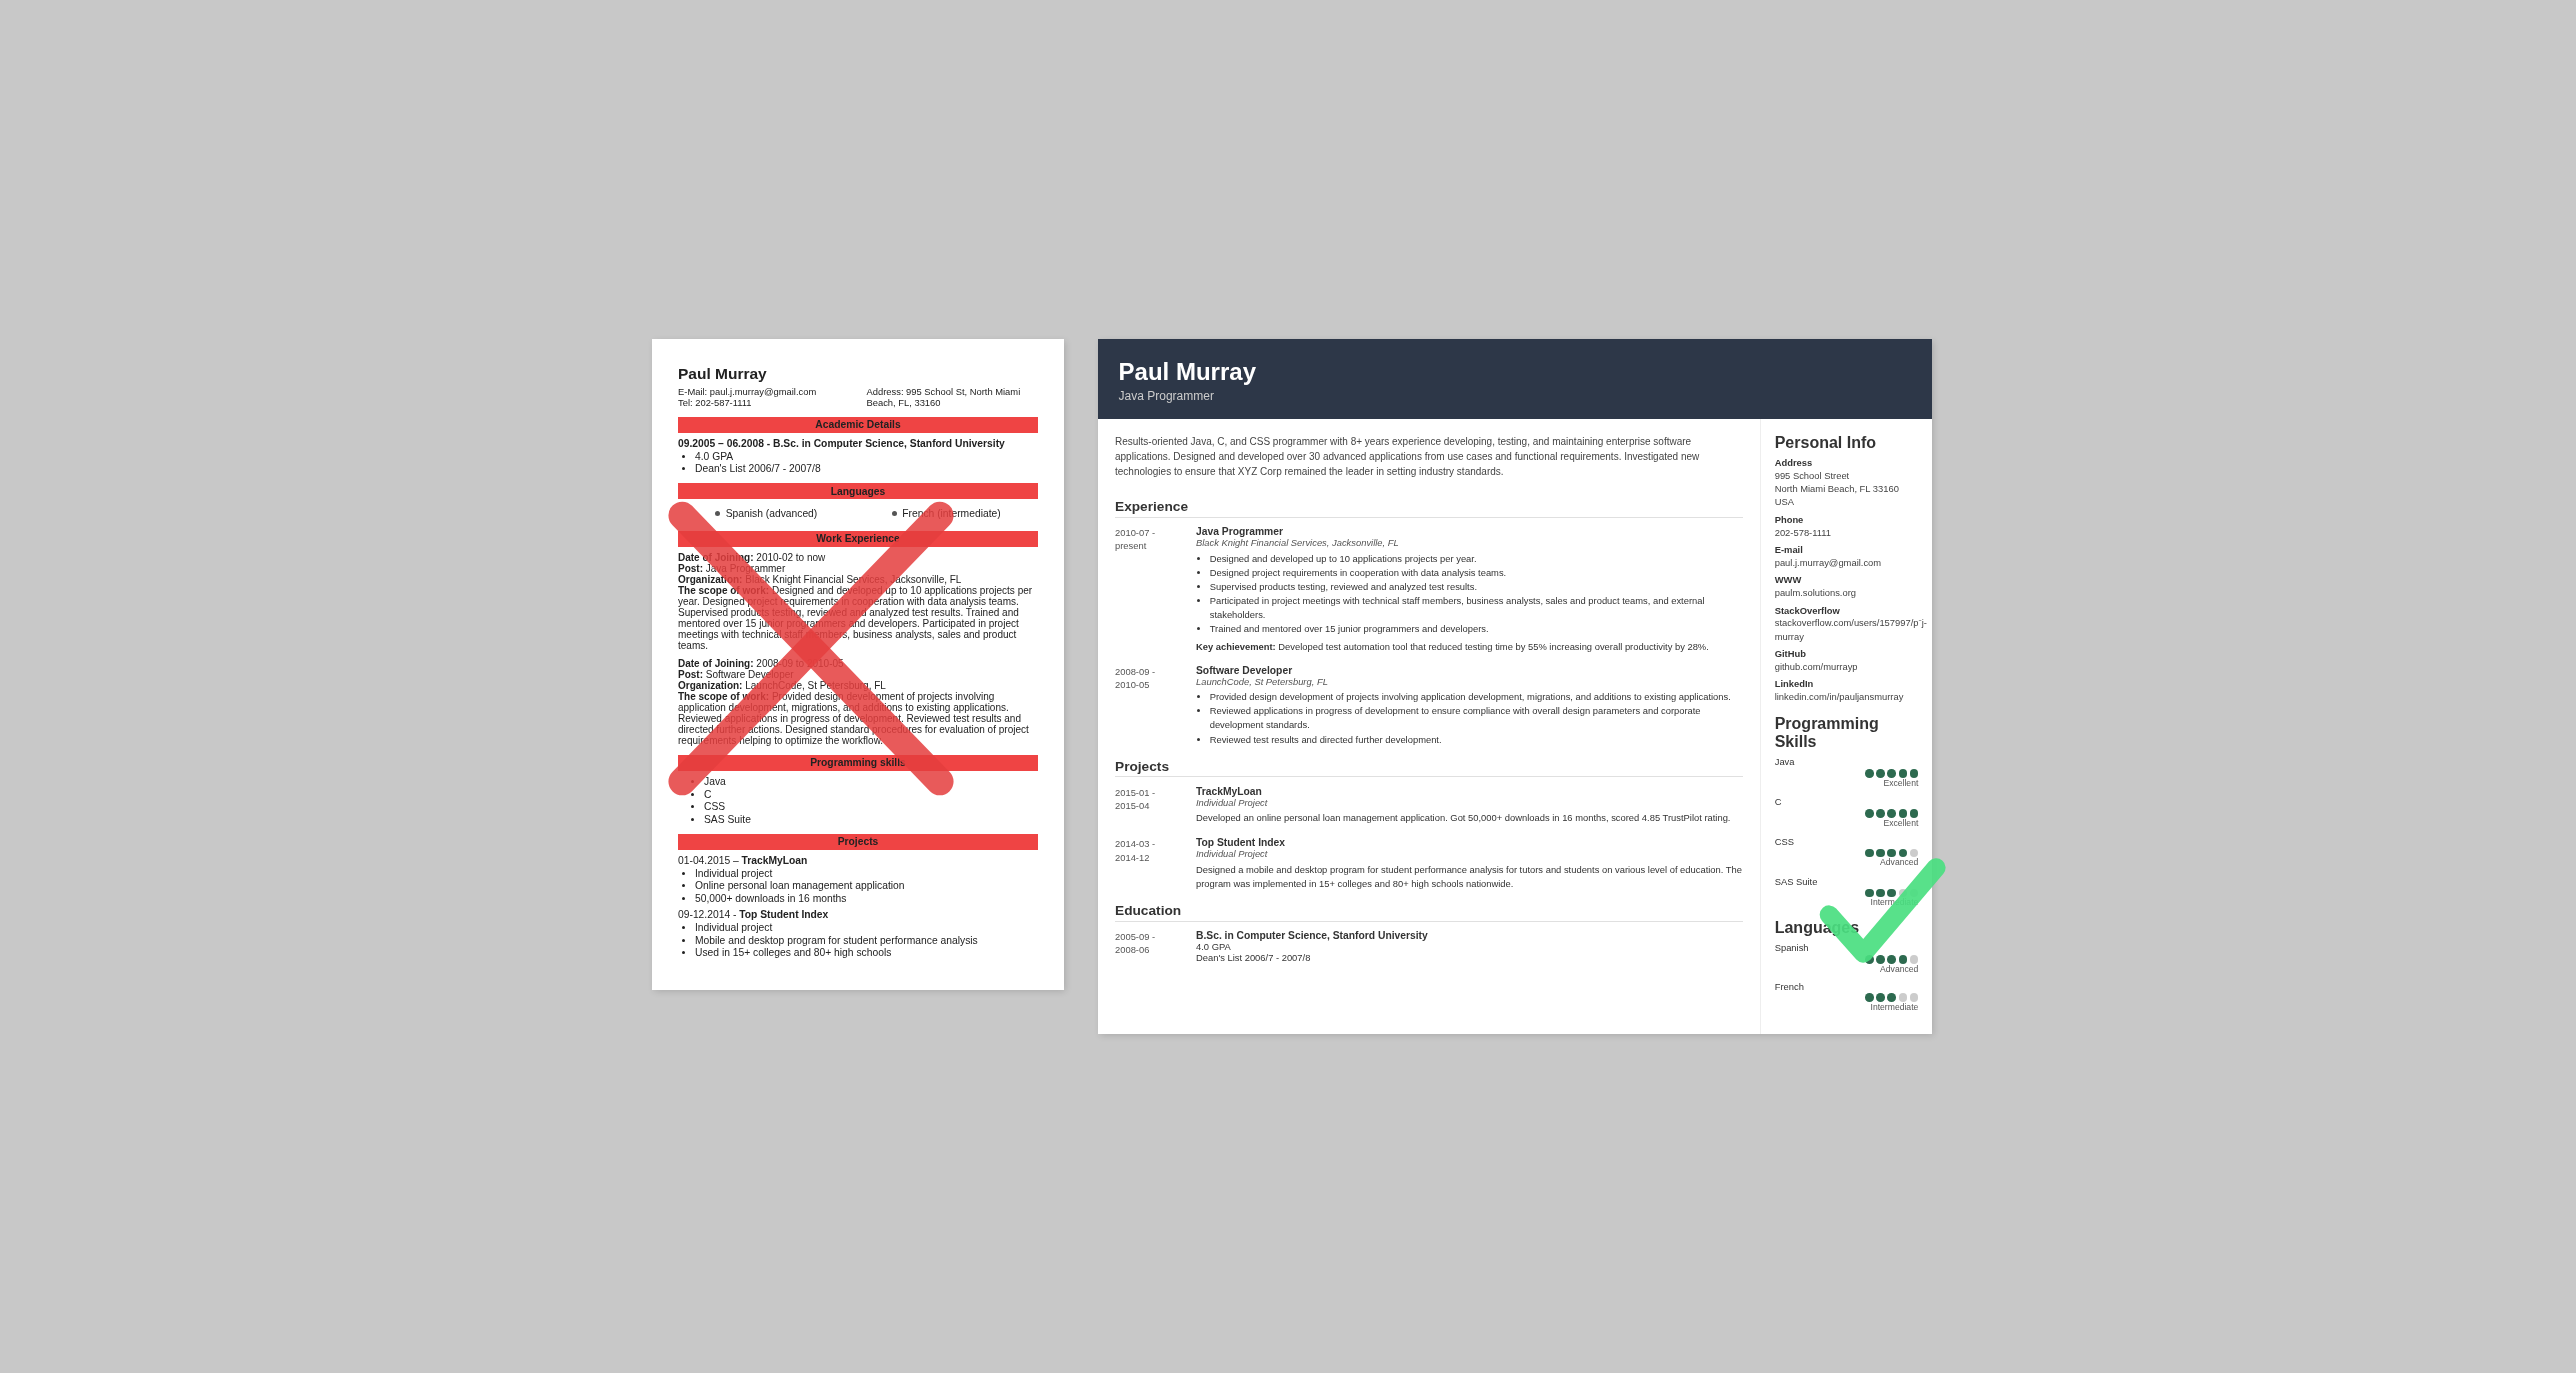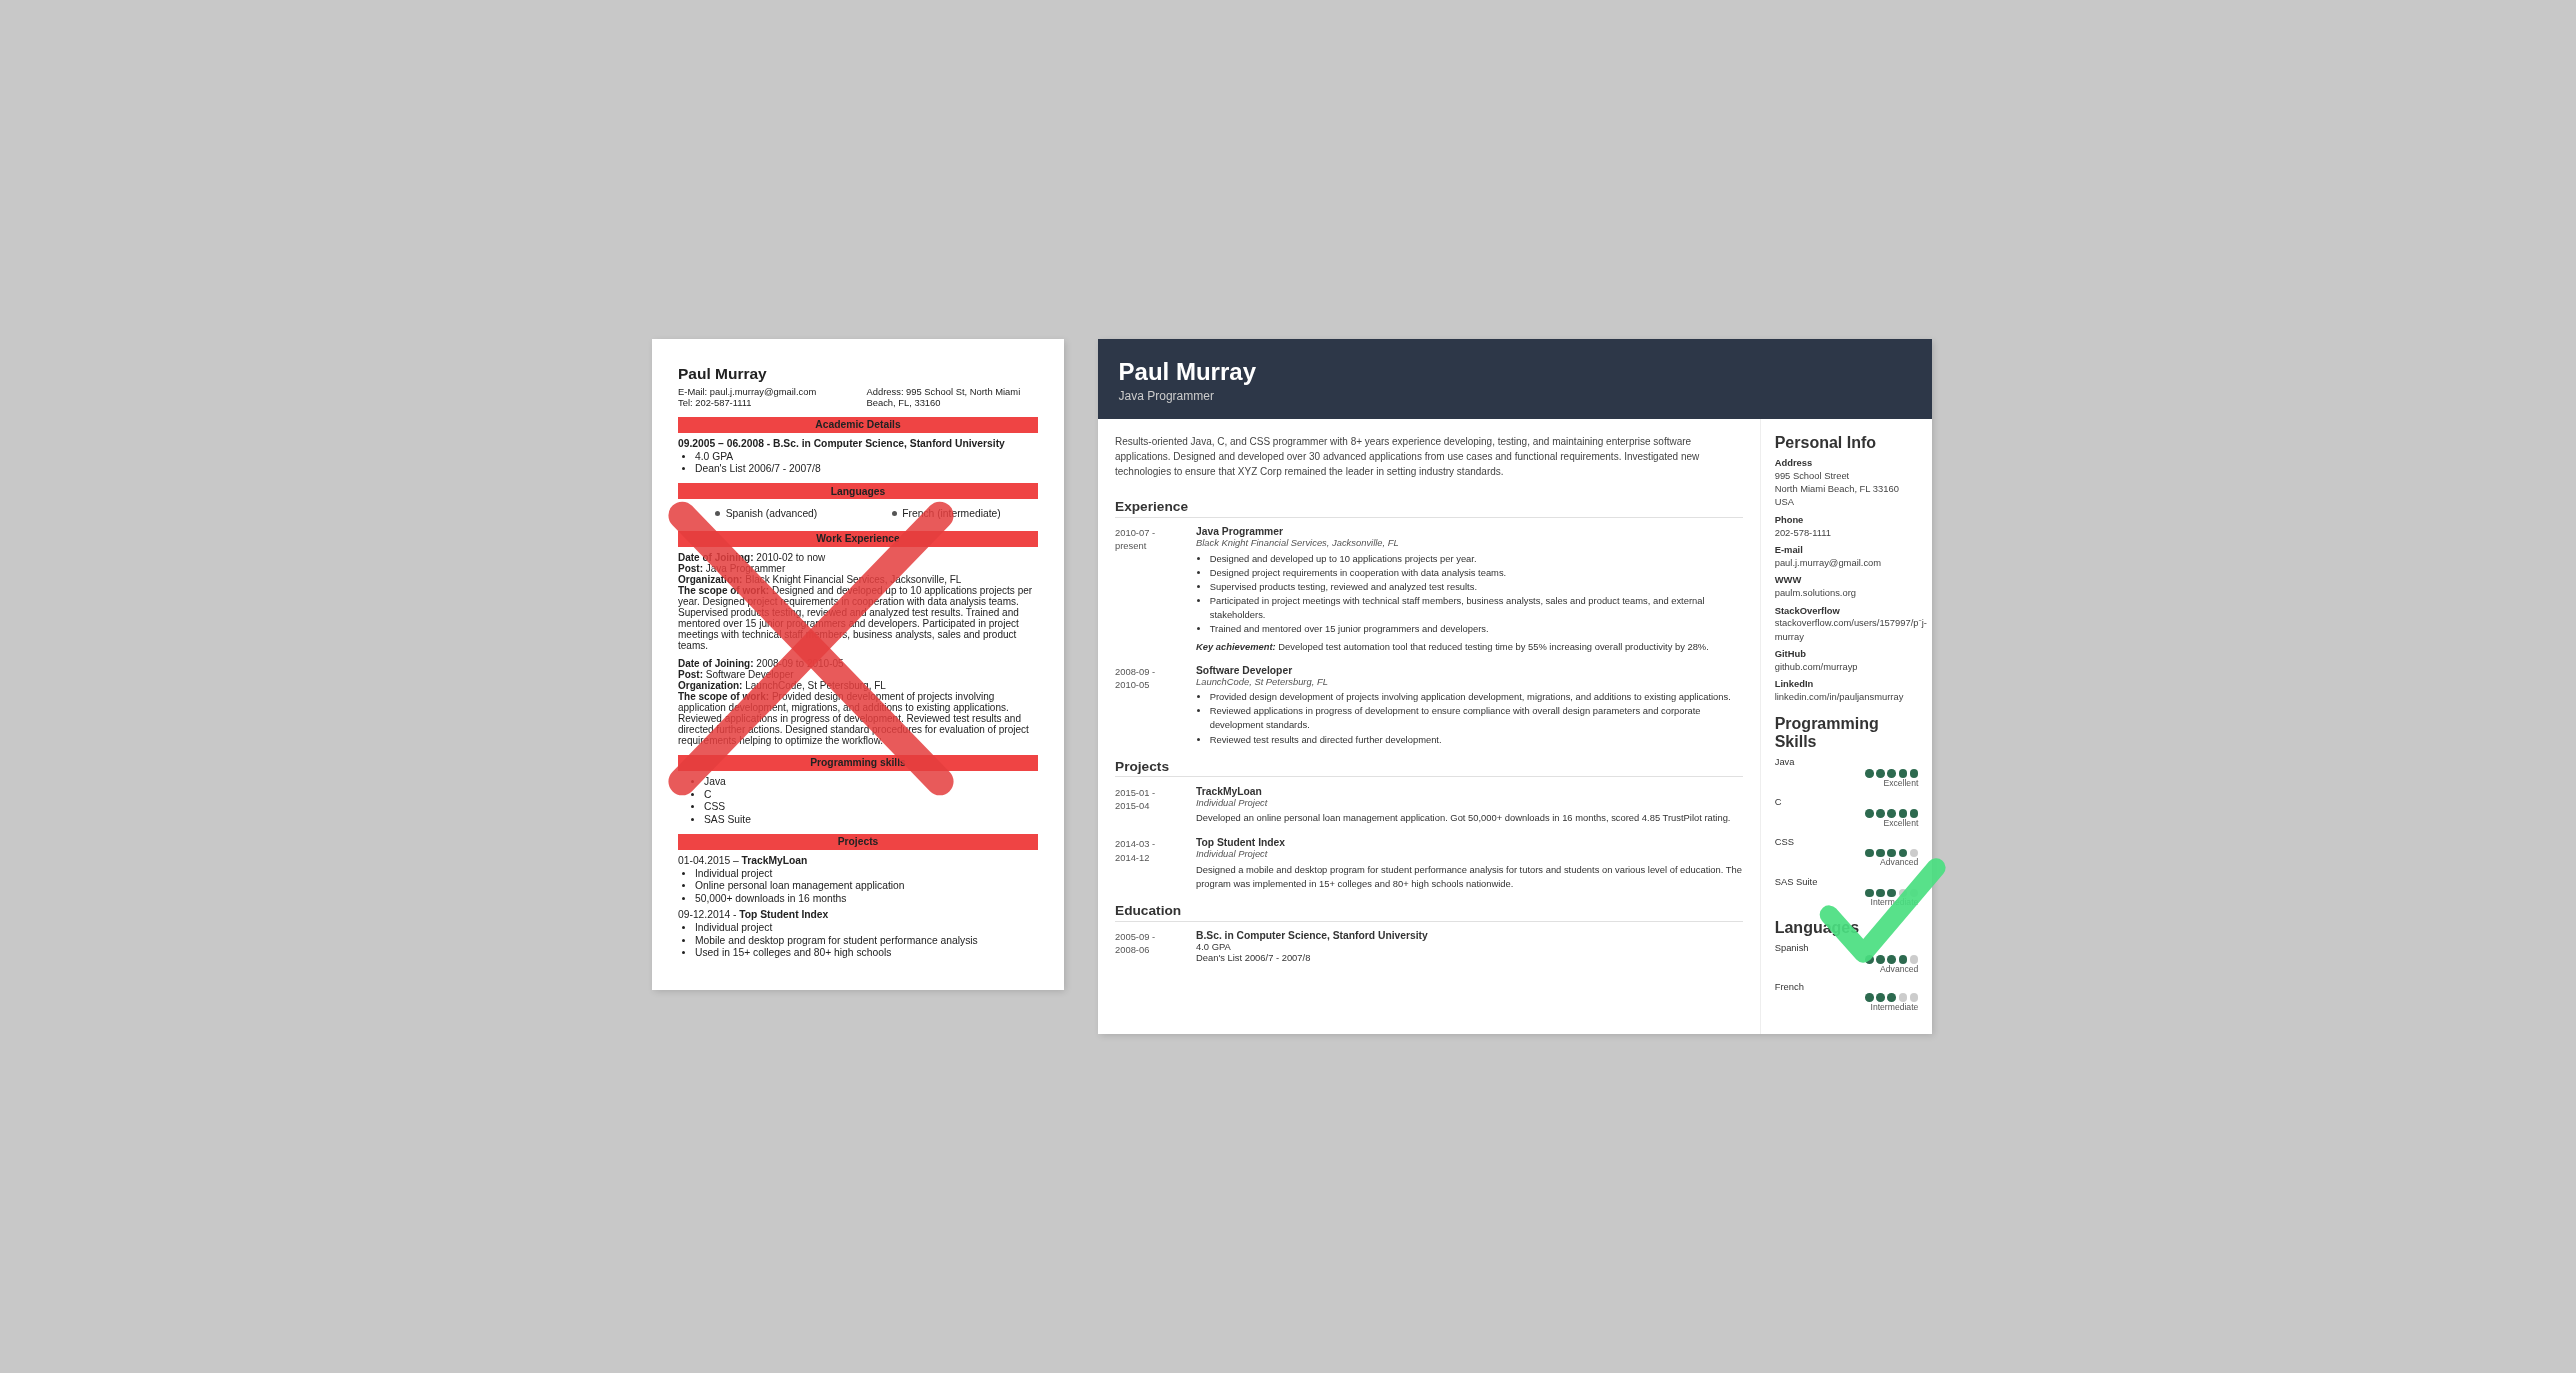--- a/index.html
+++ b/index.html
@@ -192,21 +192,20 @@
       font-size: 9.4px;
       line-height: 1.5;
     }
     .exp-content .key-achievement {
       font-size: 9.4px;
       margin-top: 3.4px;
       line-height: 1.4;
     }
     .exp-content .key-achievement .ka-label {
       font-weight: bold;
-      font-style: italic;
     }
 
     
     .sidebar-section-title {
       font-size: 16px;
       font-weight: bold;
       color: #333;
       margin-bottom: 5.2px;
       margin-top: 12px;
     }

